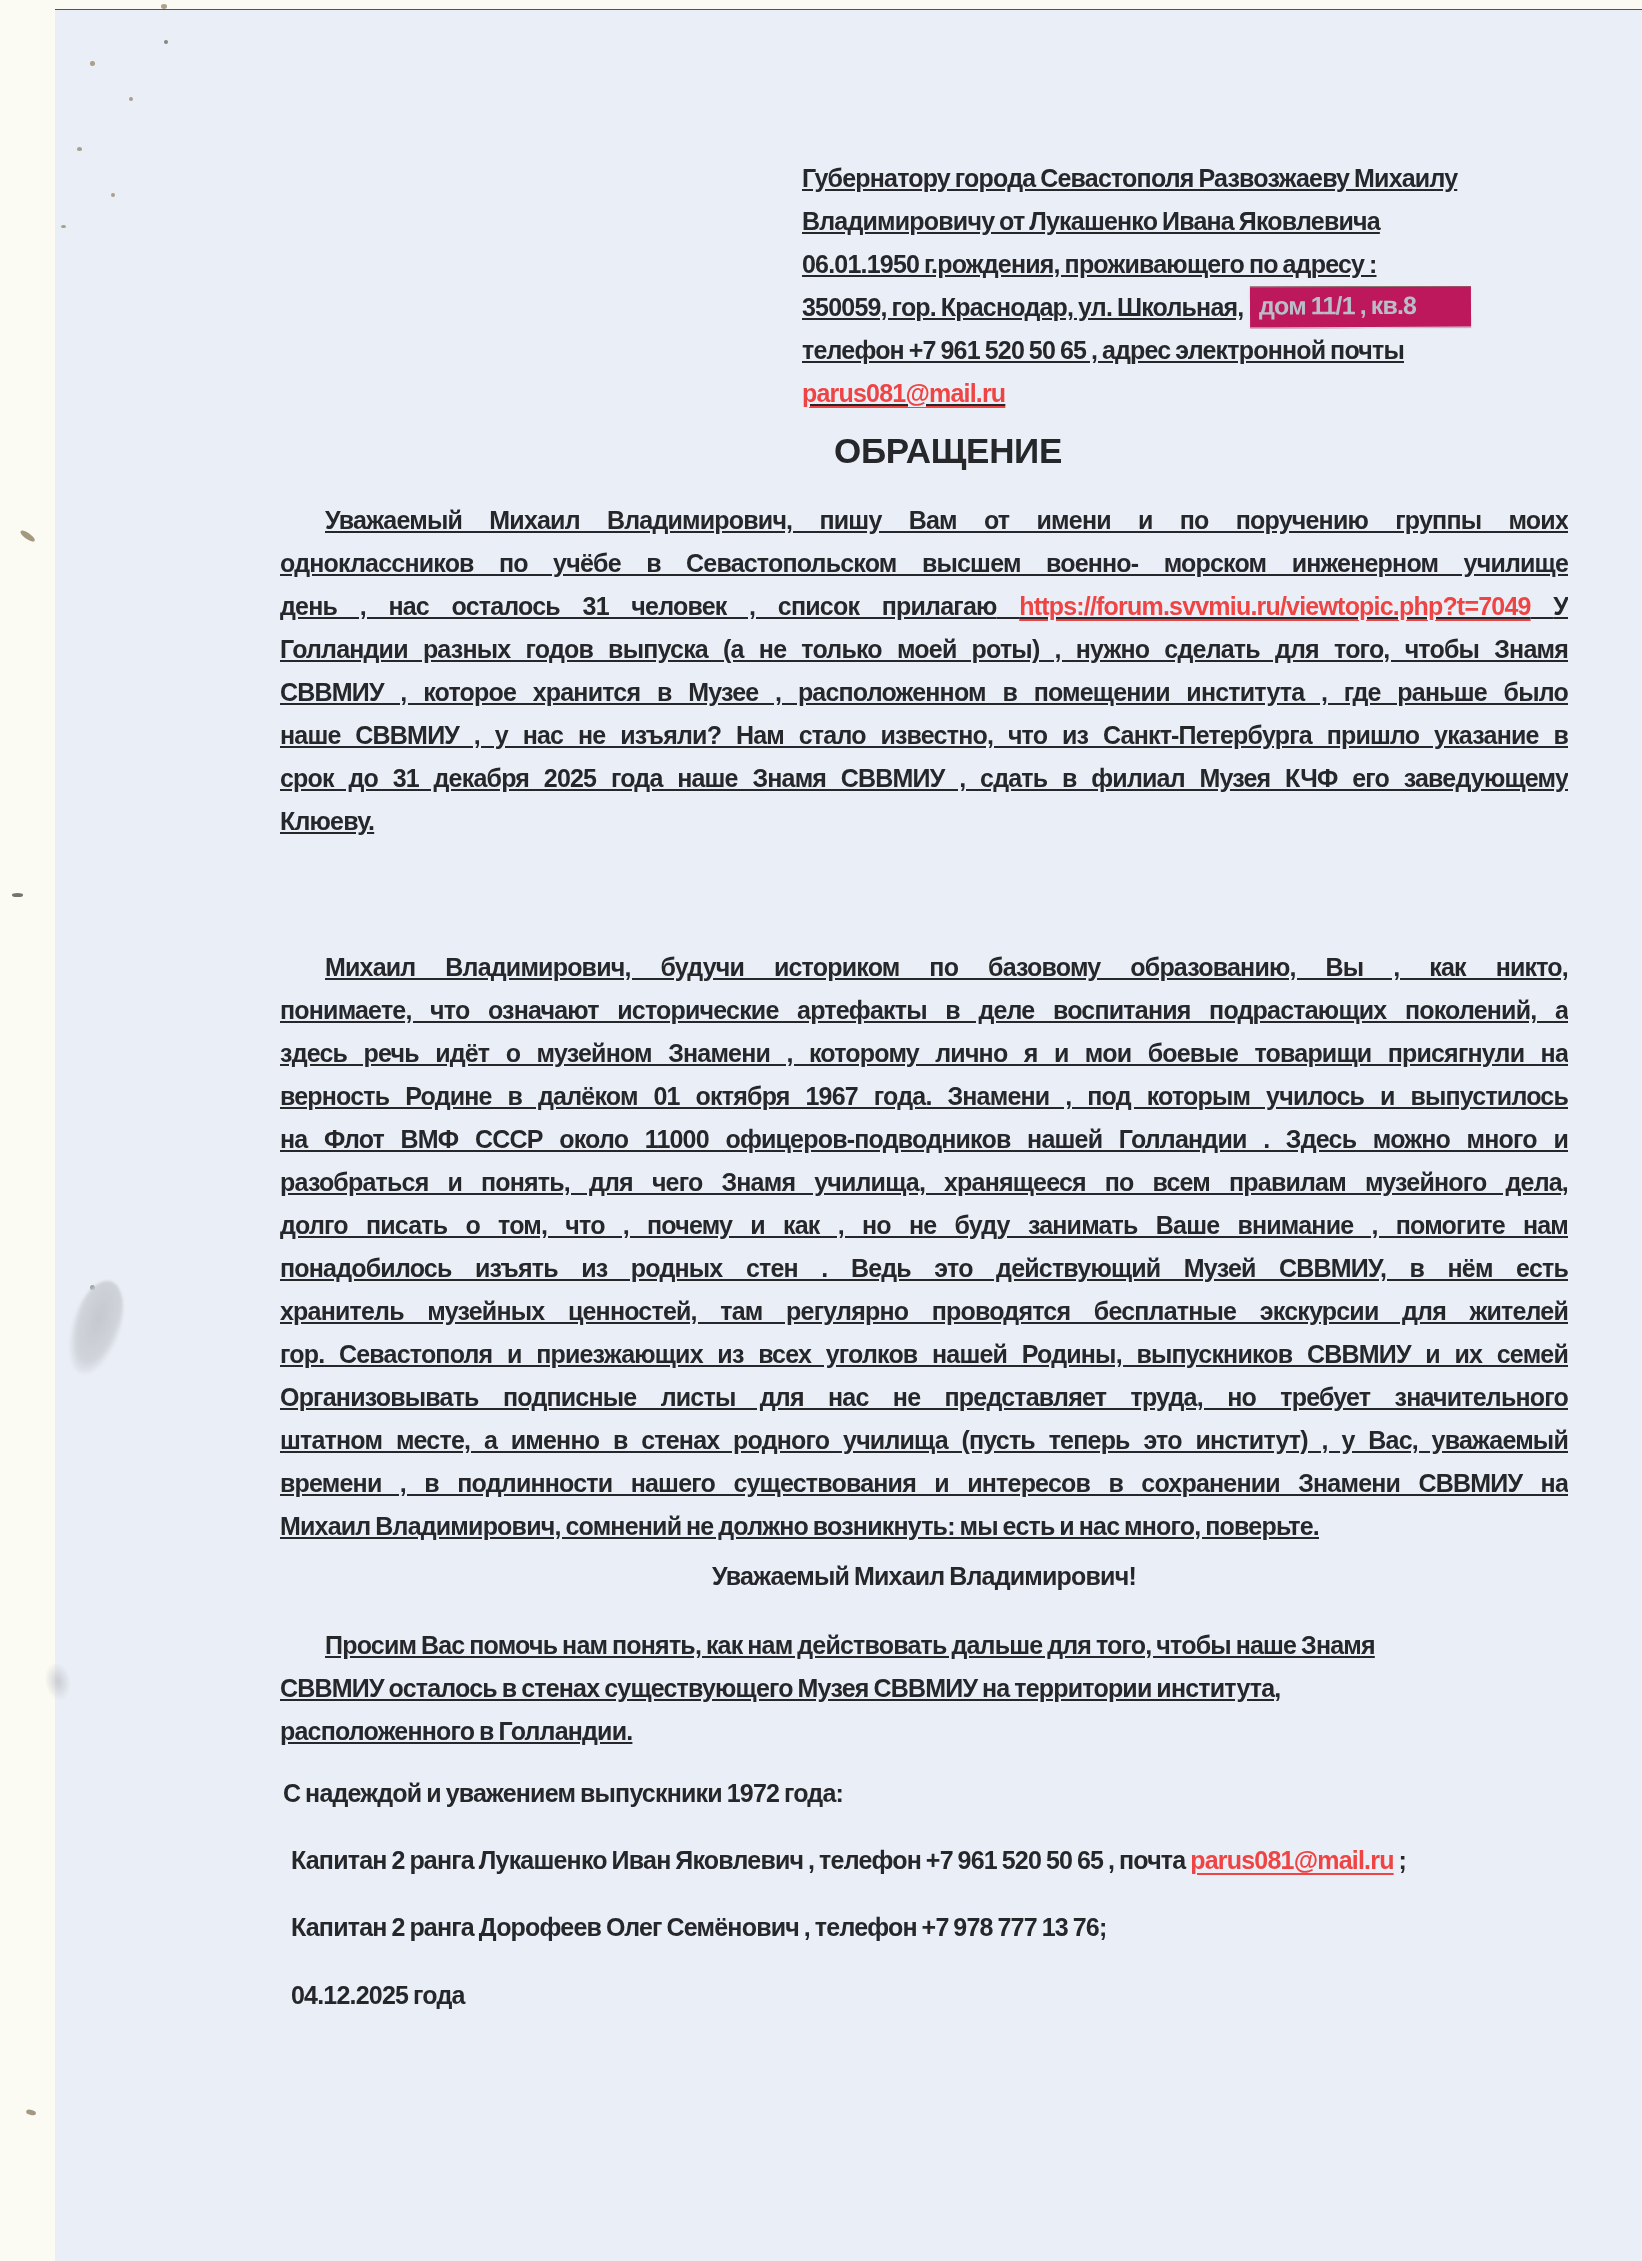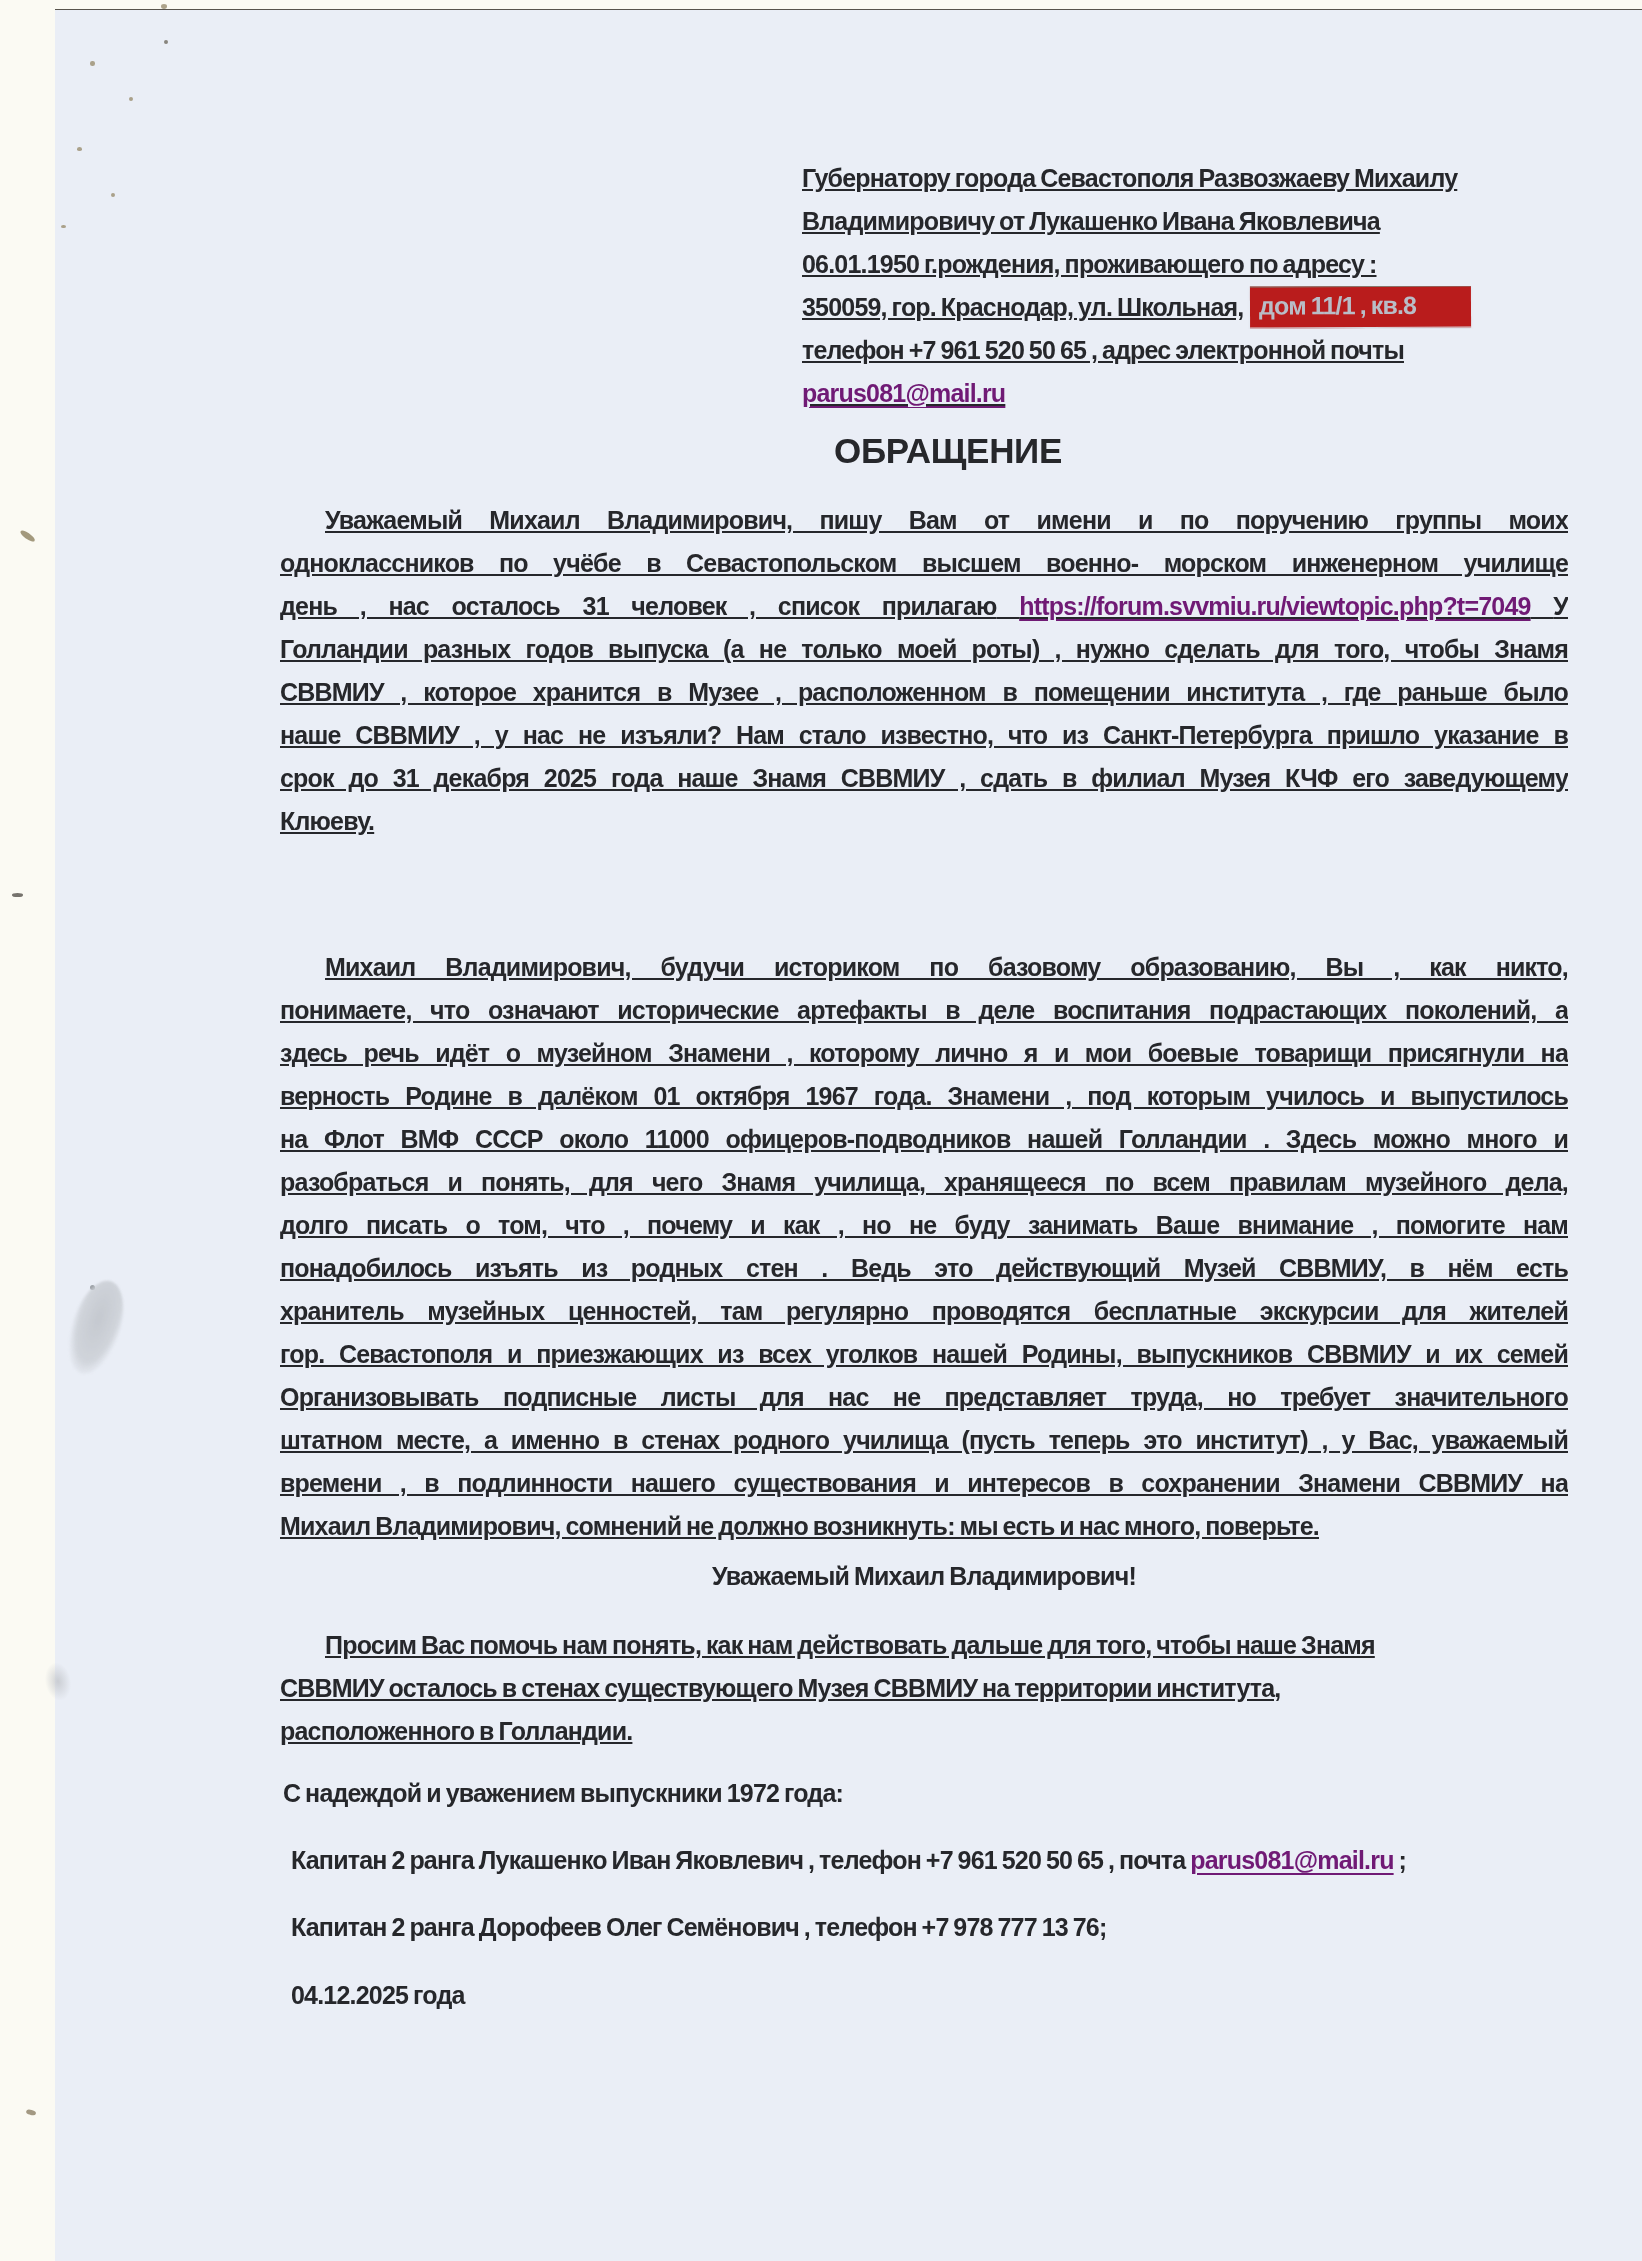--- a/index.html
+++ b/index.html
@@ -36,26 +36,26 @@
   .doc-title{left:834px;top:429px;font-size:35px;letter-spacing:-0.3px;}
   .para1{left:280px;top:499px;width:1288px;}
   .para2{left:280px;top:946px;width:1288px;}
   .heading2{left:280px;top:1555px;width:1288px;text-align:center;}
   .para3{left:280px;top:1624px;width:1288px;}
   .signoff{left:283px;top:1772px;width:1288px;}
   .sig1{left:291px;top:1839px;width:1321px;}
   .sig2{left:291px;top:1906px;width:1321px;}
   .date{left:291px;top:1974px;width:644px;}
   a.link{
-    color:#701a75;text-decoration:underline;
+    color:#ef4444;text-decoration:underline;
     text-decoration-thickness:1.9px;text-underline-offset:3.9px;
     cursor:pointer;
   }
   .redact{
-    display:inline-block;background:#b91c1c;color:#b9bdc7;
+    display:inline-block;background:#be185d;color:#b9bdc7;
     border-top:1.3px solid #847e73;border-bottom:0.6px solid #d9dbe1;
     padding:0 55px 2.6px 9px;margin-left:6.4px;height:37px;line-height:36px;
     transform:translateY(-1.9px) rotate(-0.25deg);
     box-shadow:0 1.9px 2.6px rgba(205,210,220,.45);
   }
 </style>
 </head>
 <body>
 
 <div class="paper"></div>

